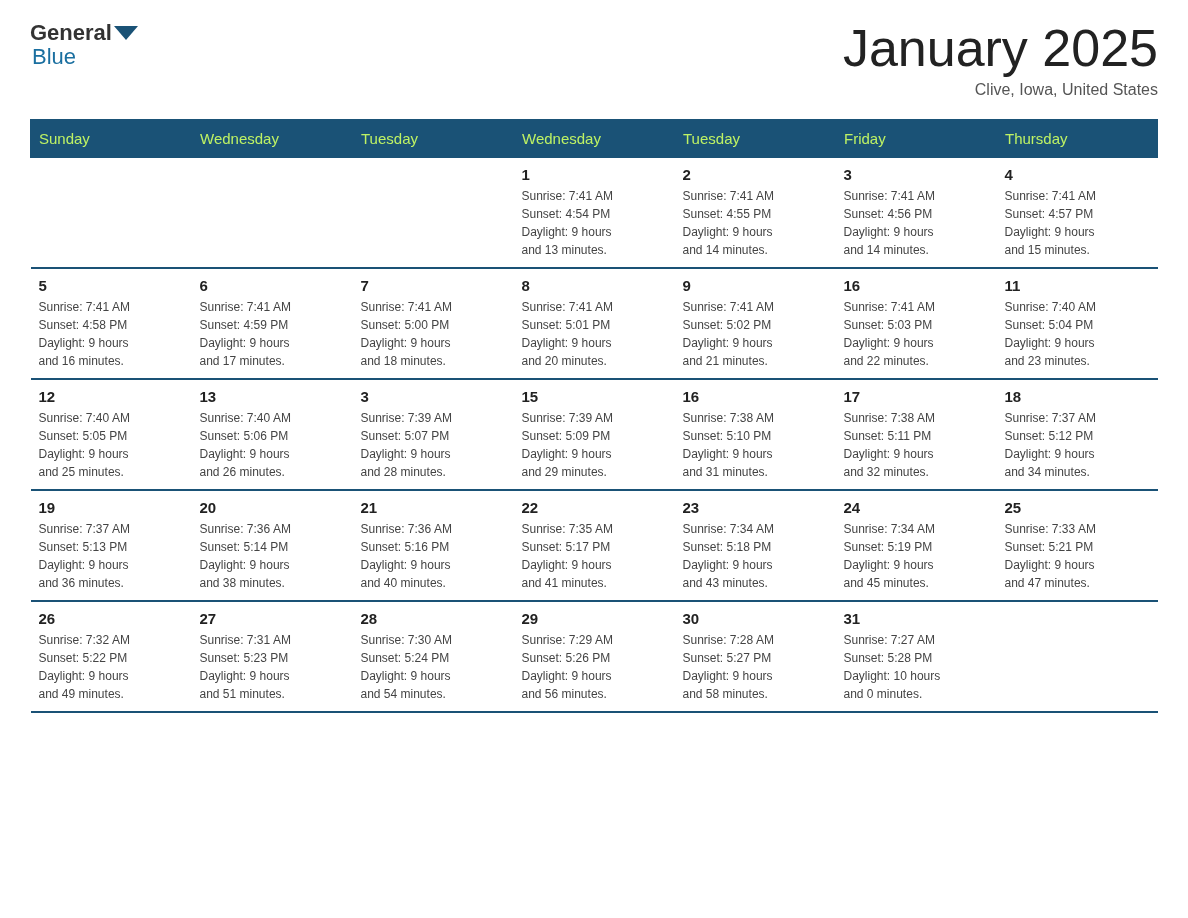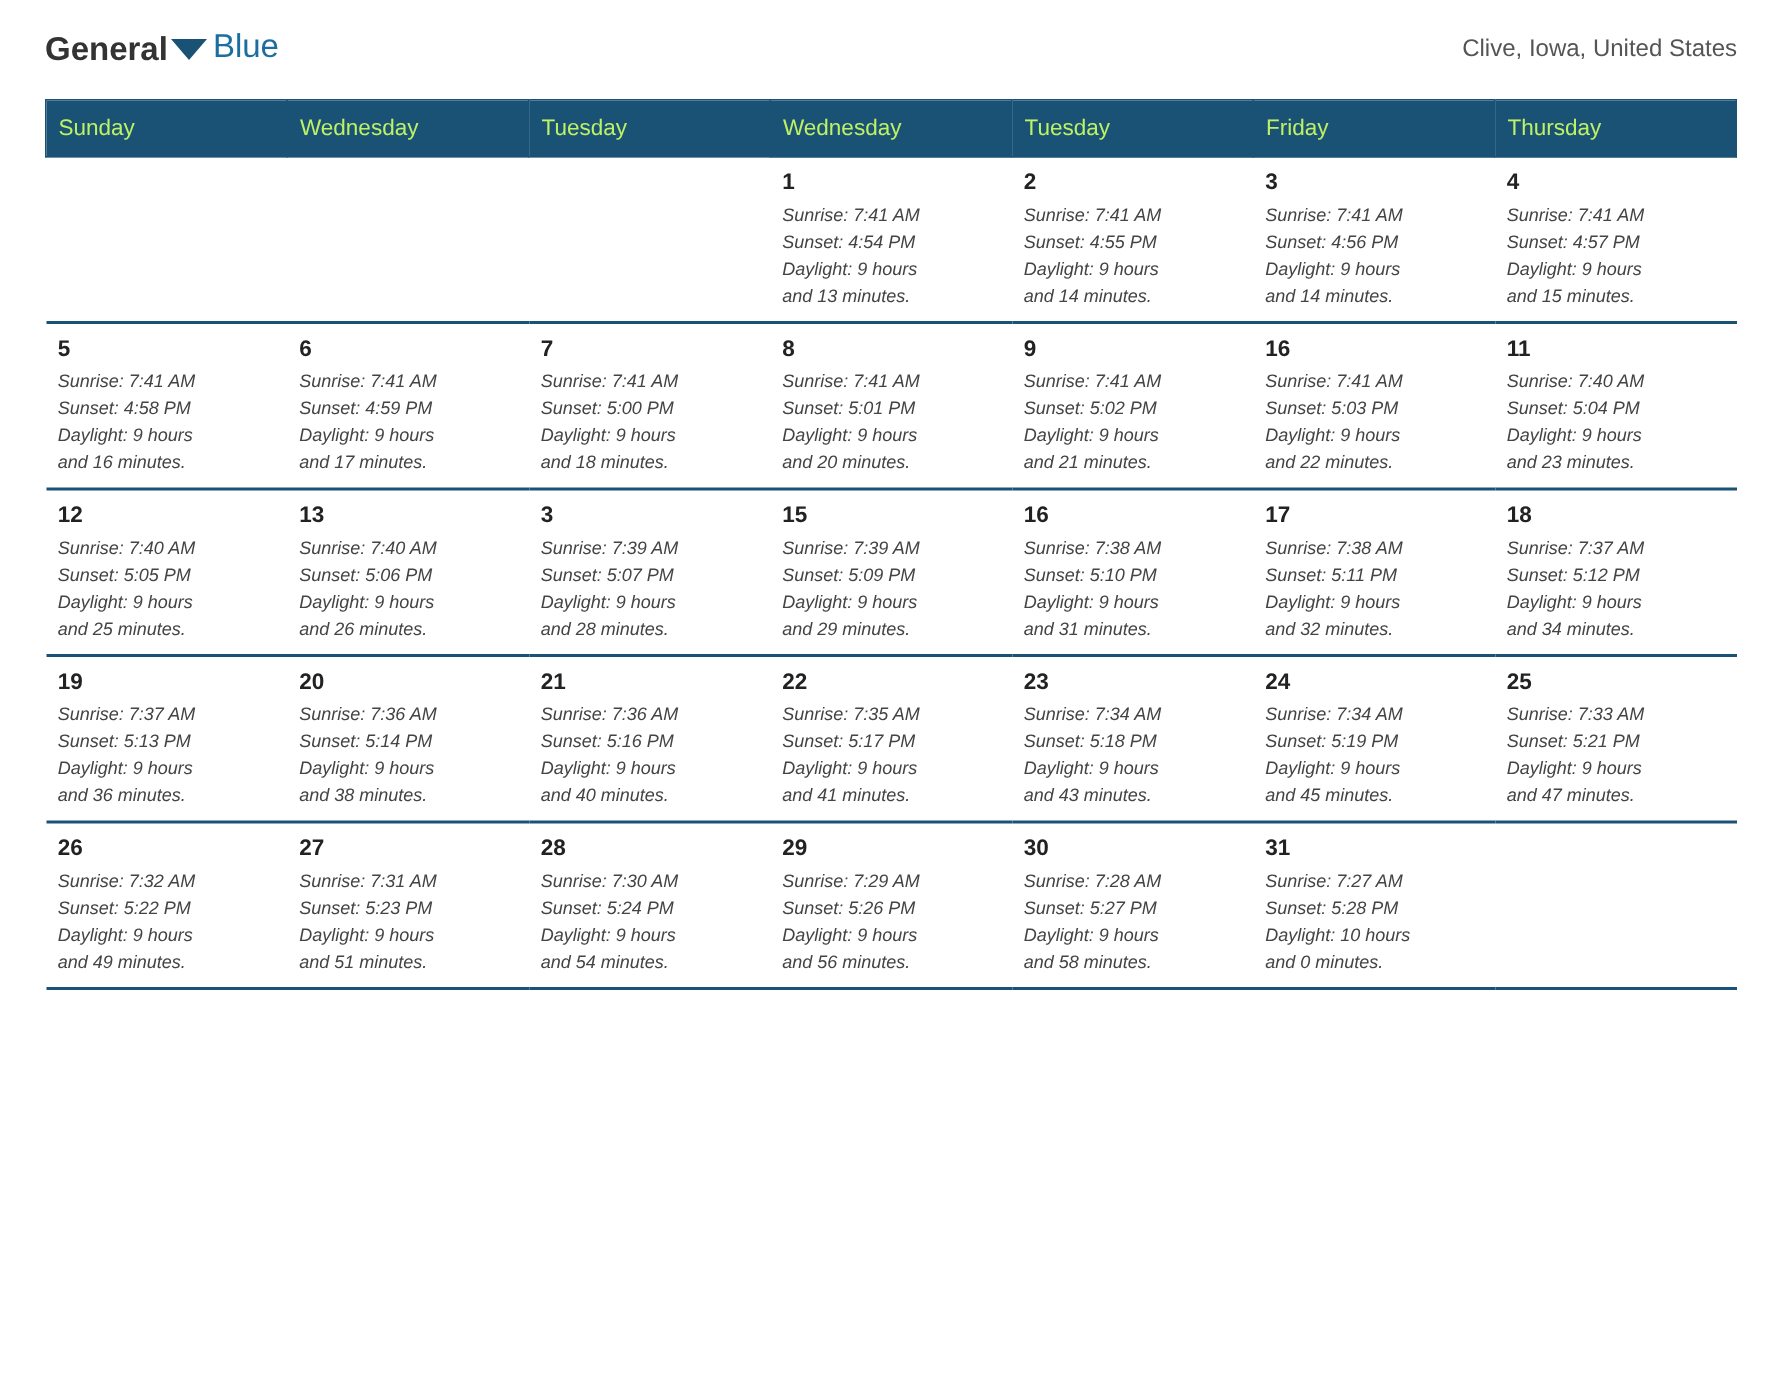--- a/index.html
+++ b/index.html
@@ -11,21 +11,21 @@
       min-height: 918px;
     }
     .header {
       display: flex;
       justify-content: space-between;
       align-items: flex-start;
       margin-bottom: 20px;
     }
     .logo {
       display: flex;
-      flex-direction: row;
+      flex-direction: column;
       align-items: flex-start;
     }
     .logo-top {
       display: flex;
       align-items: center;
       font-size: 22px;
       font-weight: bold;
       color: #333;
     }
     .logo-top .general { color: #333; }
@@ -88,38 +88,38 @@
       font-size: 15px;
       font-weight: bold;
       color: #222;
       display: block;
       margin-bottom: 4px;
     }
     .day-info {
       font-size: 12px;
       color: #444;
       line-height: 1.5;
-      font-style: italic;
     }
     .empty-cell {
       background: #fff;
     }
   </style>
 </head>
 <body>
 
 <div class="header">
   <div class="logo">
     <div class="logo-top">
       <span class="general">General</span>
       <span class="logo-arrow"></span>
     </div>
     <span class="logo-blue">Blue</span>
   </div>
   <div class="title-block">
+    <div class="calendar-title">January 2025</div>
     <div class="calendar-subtitle">Clive, Iowa, United States</div>
   </div>
 </div>
 
 <table>
   <thead>
     <tr>
     <th>Sunday</th>
         <th>Wednesday</th>
         <th>Tuesday</th>

